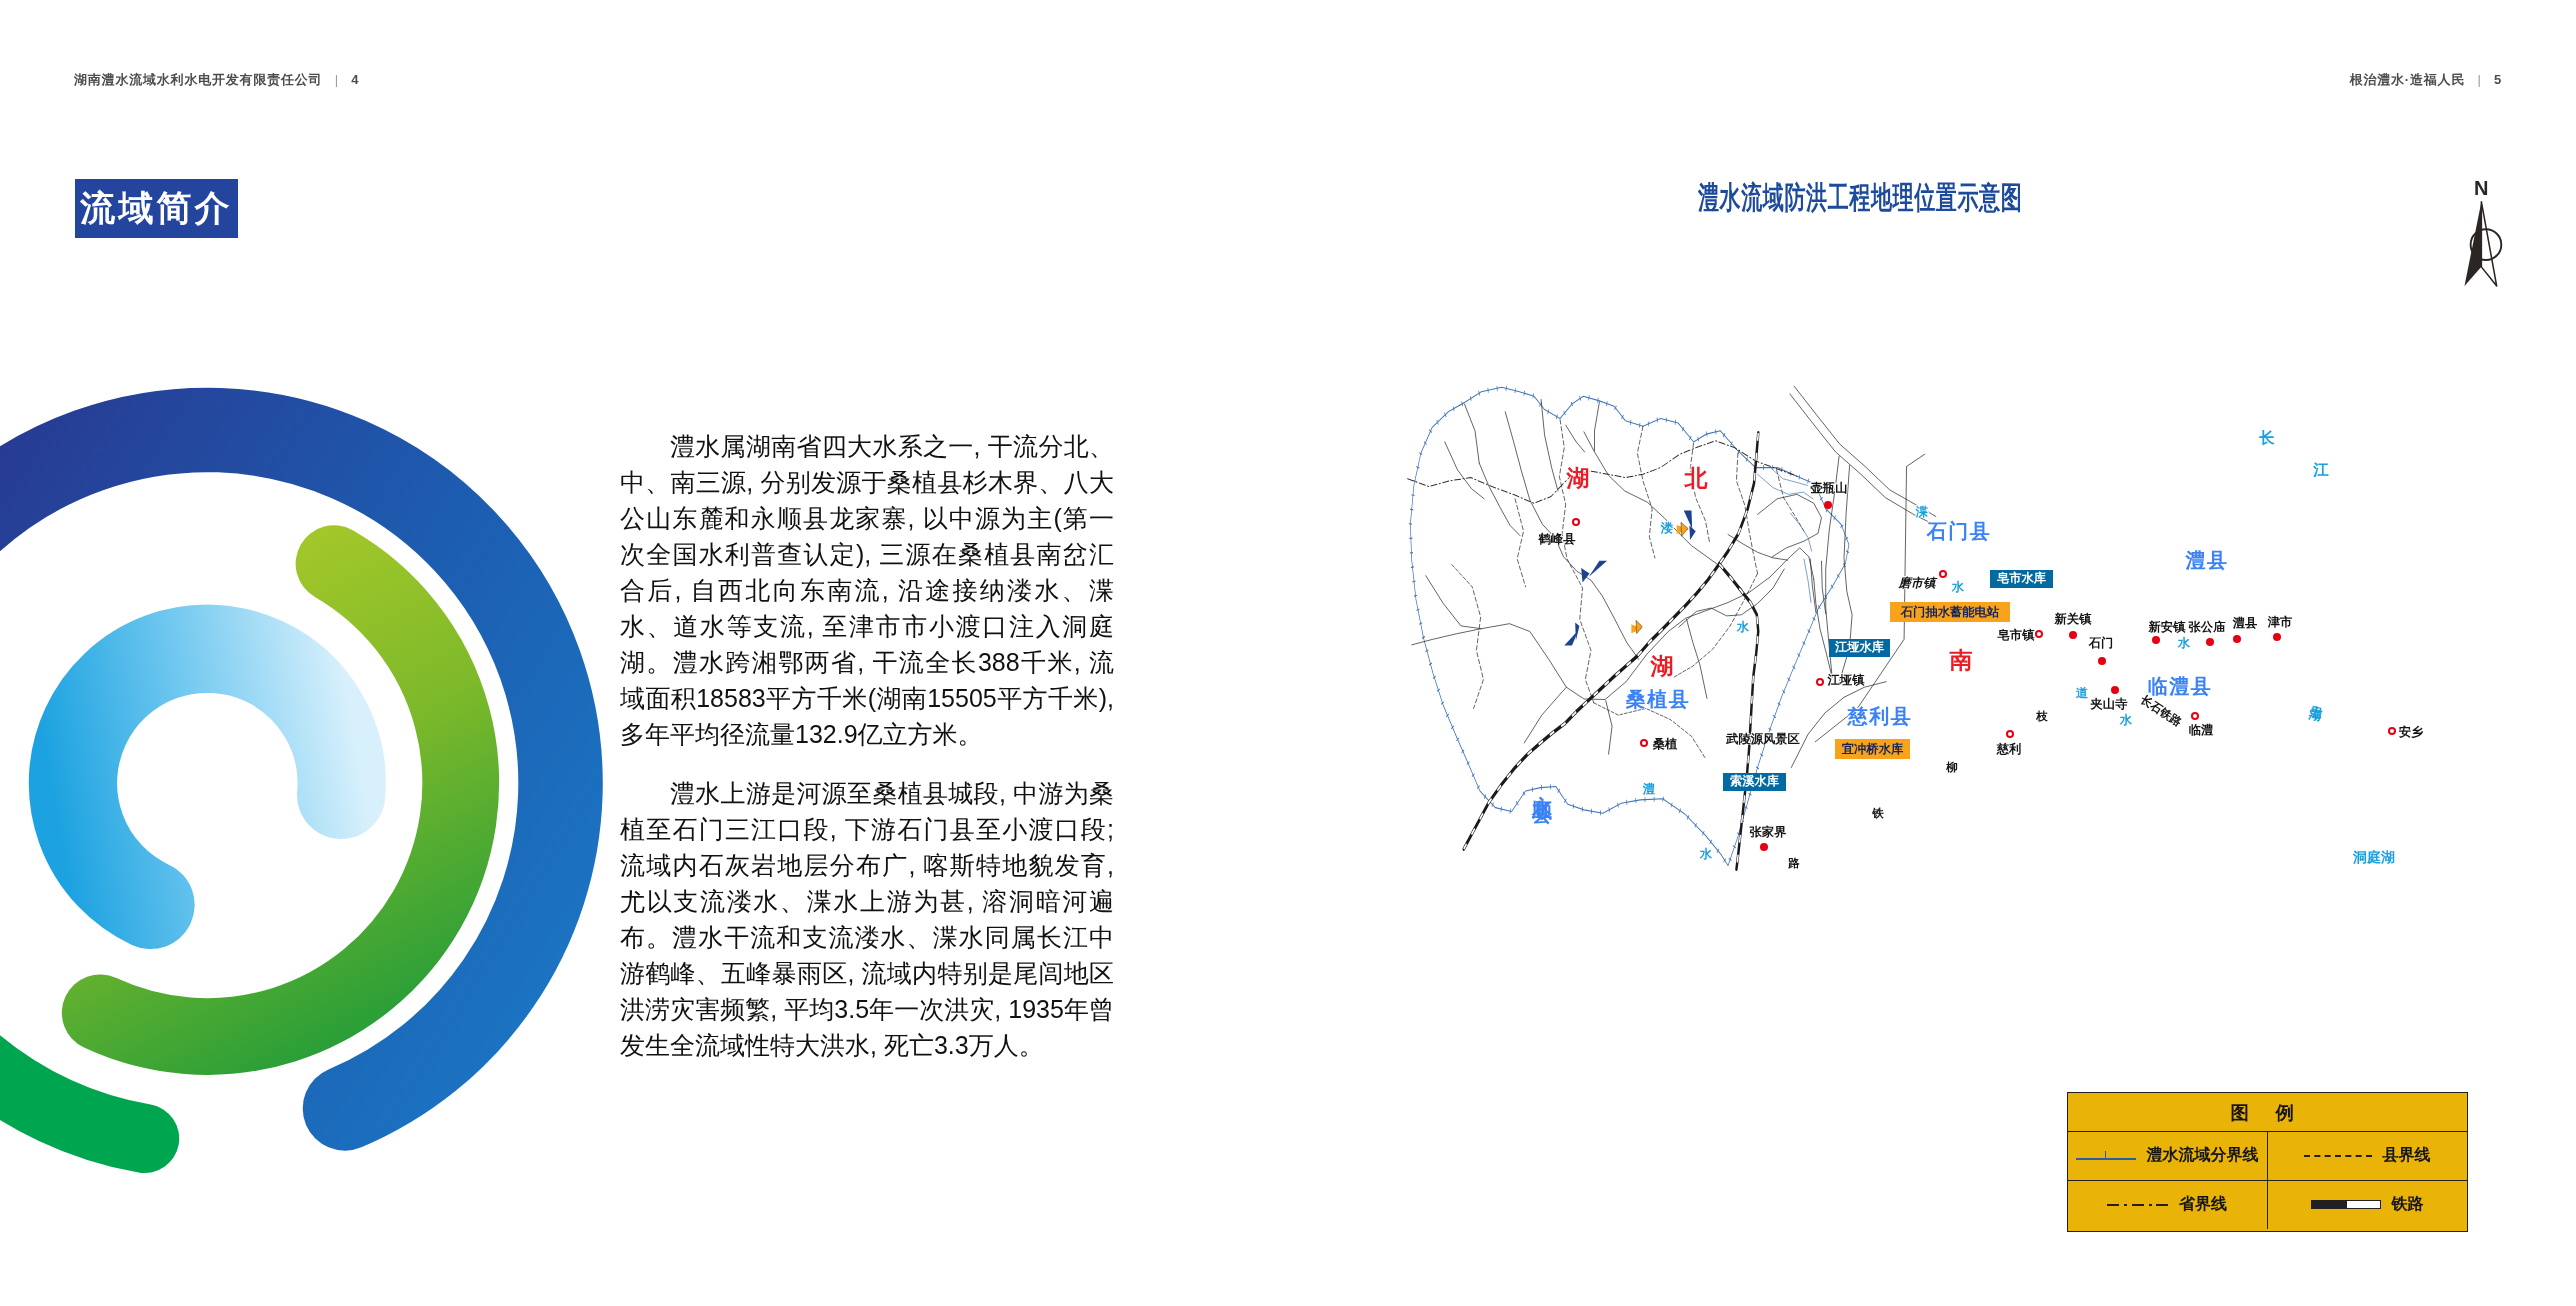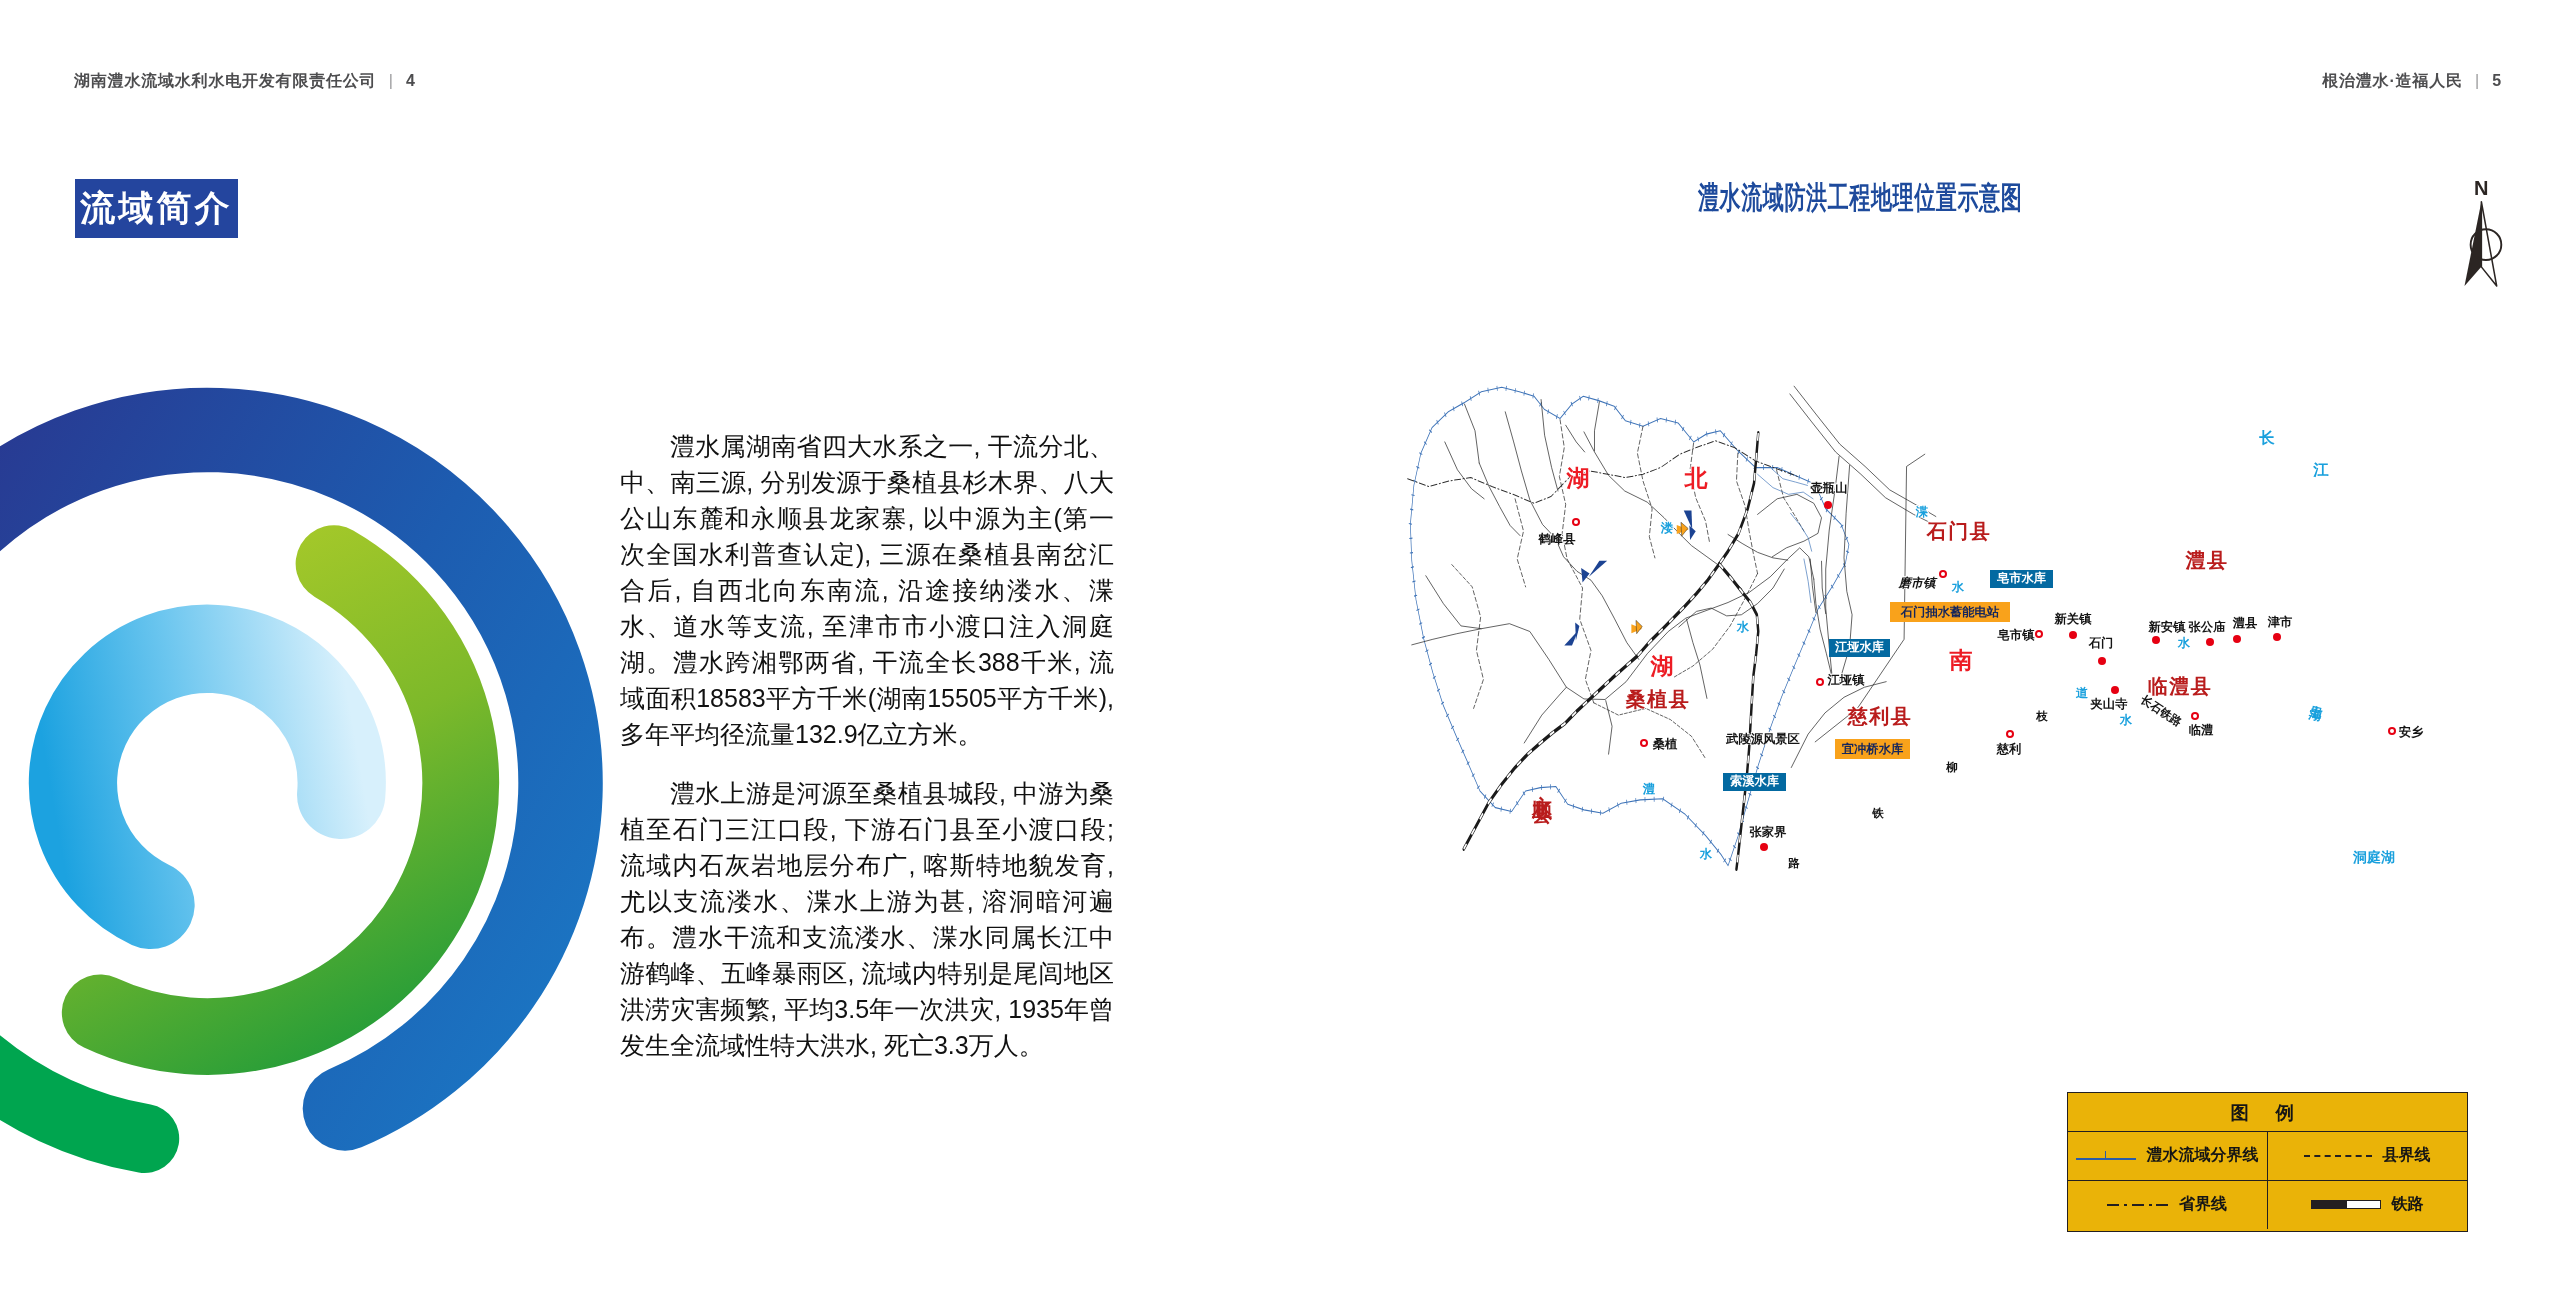--- a/index.html
+++ b/index.html
@@ -1,36 +1,36 @@
 <!DOCTYPE html>
 <html style="font-size:12.3px"><head>
 <meta charset="utf-8">
 <style>
   html,body{margin:0;padding:0;background:#888;}
   #page{position:relative;width:2576px;height:1306px;background:#ffffff;overflow:hidden;
         font-family:"Liberation Sans",sans-serif;}
   .abs{position:absolute;}
   .ctr{transform:translate(-50%,-50%);}
   
-  .hdr{position:absolute;top:71px;font-size:16px;font-weight:bold;color:#4d4d4f;letter-spacing:0.8px;white-space:nowrap;}
+  .hdr{position:absolute;top:71px;font-size:13px;font-weight:bold;color:#4d4d4f;letter-spacing:0.8px;white-space:nowrap;}
   .hdr .sep{margin:0 12.3px;color:#9a9a9c;font-weight:normal;}
   
   .badge{position:absolute;left:75px;top:179px;width:163px;height:59px;background:#24459e;
          display:flex;align-items:center;justify-content:center;}
   .badge span{color:#fff;font-size:35px;font-weight:bold;letter-spacing:3.1px;}
   
   .bodytext{position:absolute;left:620px;top:428px;width:494px;color:#111;}
   .bodytext p{margin:0 0 23px 0;font-size:25px;line-height:36px;font-weight:400;text-align:justify;text-indent:2em;}
   
   .map-title{position:absolute;left:1698px;top:177px;font-size:31px;font-weight:bold;color:#1d4a9c;
              white-space:nowrap;transform:scaleX(.68);transform-origin:left top;letter-spacing:0.8px;}
   
   .halo{text-shadow:-0.8px 0 #fff,0.8px 0 #fff,0 -0.8px #fff,0 0.8px #fff,0.8px 0.8px #fff,-0.8px -0.8px #fff;}
   .prov{position:absolute;font-size:23px;font-weight:bold;color:#ed1c24;z-index:4;}
-  .county{position:absolute;font-size:20px;font-weight:bold;color:#b91c1c;letter-spacing:1.5px;white-space:nowrap;z-index:4;}
+  .county{position:absolute;font-size:20px;font-weight:bold;color:#3b82f6;letter-spacing:1.5px;white-space:nowrap;z-index:4;}
   .county.vert{writing-mode:vertical-rl;letter-spacing:4.6px;}
   .town-label{position:absolute;font-size:12.3px;font-weight:bold;color:#151515;white-space:nowrap;z-index:4;}
   .dot{position:absolute;width:8.4px;height:8.4px;border-radius:50%;background:#e60012;z-index:5;}
   .dot.ring::after{content:"";position:absolute;left:2.3px;top:2.3px;width:3.8px;height:3.8px;border-radius:50%;background:#fff;}
   .water{position:absolute;font-size:12.3px;font-weight:bold;color:#19a0dd;white-space:nowrap;z-index:4;}
   .water.big{font-size:15.4px;}
   .water.mid{font-size:14px;}
   .water.vert{writing-mode:vertical-rl;letter-spacing:1.5px;transform:translate(-50%,-50%) rotate(14deg);}
   .scenic{position:absolute;font-size:12.3px;font-weight:bold;color:#151515;white-space:nowrap;z-index:4;}
   .rail-label{position:absolute;font-size:11.5px;font-weight:bold;color:#151515;white-space:nowrap;z-index:4;}

